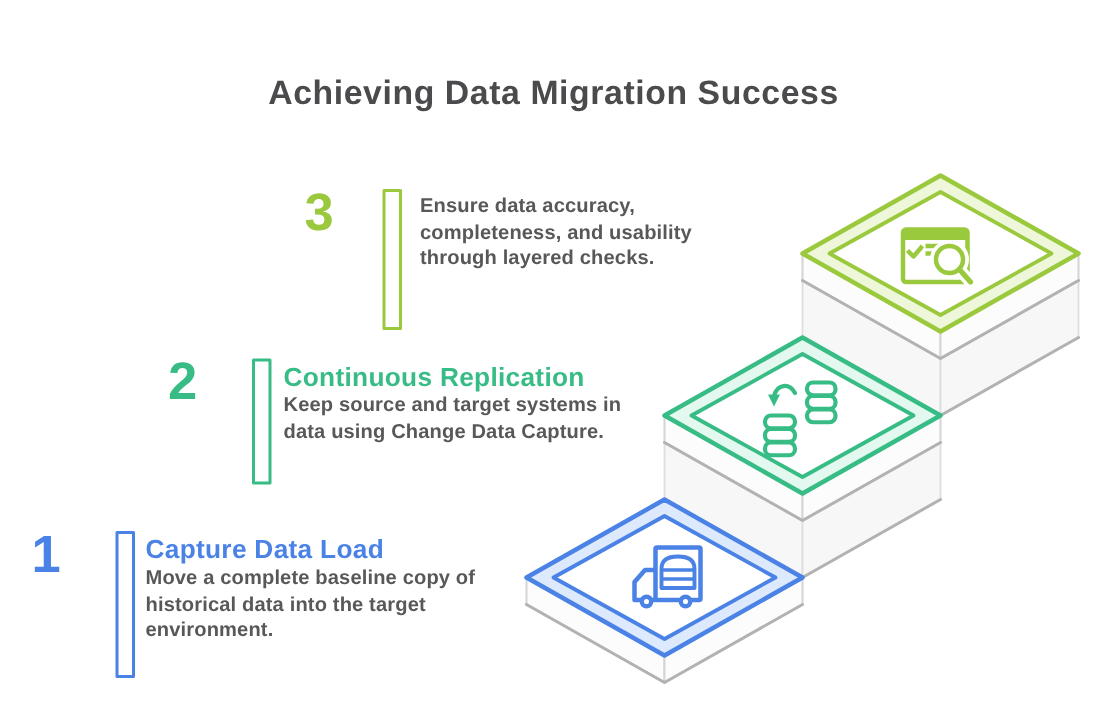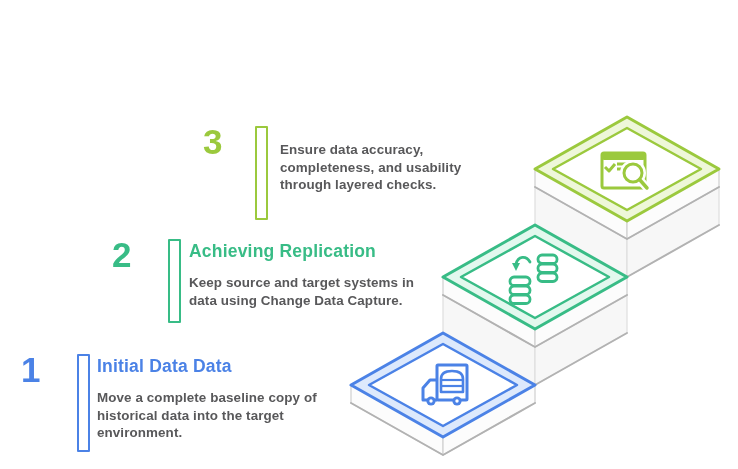--- a/index.html
+++ b/index.html
@@ -11,21 +11,21 @@
     position:absolute;left:0;right:0;top:49px;text-align:center;
     font-size:22.5px;font-weight:700;letter-spacing:.4px;color:var(--title_text);
   }
   .stairs-svg{position:absolute;left:0;top:0;}
   
   .num{position:absolute;font-size:35px;font-weight:700;line-height:1;}
   .bar{position:absolute;background:#fff;border-style:solid;border-width:2.5px;border-radius:1px;}
   .txt{position:absolute;}
   .step-title{font-size:17.5px;font-weight:700;letter-spacing:.2px;line-height:1.15;}
   .step-desc{
-    margin-top:13px;font-size:13.4px;font-weight:700;line-height:17.5px;
+    font-size:13.4px;font-weight:700;line-height:17.5px;
     color:var(--body_text);white-space:pre-line;letter-spacing:.1px;
   }
   .c-blue{color:var(--blue);}  .c-green{color:var(--green);}  .c-lime{color:var(--lime);}
   .b-blue{border-color:var(--blue);}  .b-green{border-color:var(--green);}  .b-lime{border-color:var(--lime);}
   
   .n3{left:203px;top:124px;} .bar3{left:255px;top:126px;width:9px;height:90px;}
   .t3{left:280px;top:128px;width:250px;}
   
   .n2{left:112px;top:237px;} .bar2{left:168px;top:239px;width:9px;height:80px;}
   .t2{left:189px;top:241px;width:250px;}
@@ -42,20 +42,21 @@
   .f-lime{fill:var(--lime_pale);} .f-green{fill:var(--green_pale);} .f-blue{fill:var(--blue_pale);}
   .icon{fill:none;stroke-width:3;stroke-linejoin:round;}
   .icon-fill-lime{fill:var(--lime);stroke:none;}
   .halo{stroke:#ffffff;fill:none;}
 </style>
 </head>
 <body>
 
 <div class="canvas">
 
+  <div class="main-title">Achieving Data Migration Success</div>
 
   <svg class="stairs-svg" width="738" height="469" viewBox="0 0 738 469">
 
     <g>
       <g>
         <polygon class="face-riser" points="535,187 627,239 627,277 535,225"></polygon>
         <polygon class="face-riser" points="627,239 719,187 719,225 627,277"></polygon>
         <polyline class="edge-dark" points="719,225 627,277"></polyline>
       </g>
       <g>
@@ -134,30 +135,30 @@
       <div class="step-desc">Ensure data accuracy,
 completeness, and usability
 through layered checks.</div>
     </div>
   </div>
 
   <div>
     <div class="num c-green n2">2</div>
     <div class="bar b-green bar2"></div>
     <div class="txt t2">
-      <div class="step-title c-green">Achieving Replication</div>
+      <div class="step-title c-green">Continuous Replication</div>
       <div class="step-desc">Keep source and target systems in
 data using Change Data Capture.</div>
     </div>
   </div>
 
   <div>
     <div class="num c-blue n1">1</div>
     <div class="bar b-blue bar1"></div>
     <div class="txt t1">
-      <div class="step-title c-blue">Initial Data Data</div>
+      <div class="step-title c-blue">Capture Data Load</div>
       <div class="step-desc">Move a complete baseline copy of
 historical data into the target
 environment.</div>
     </div>
   </div>
 
 </div>
 
 </body></html>

